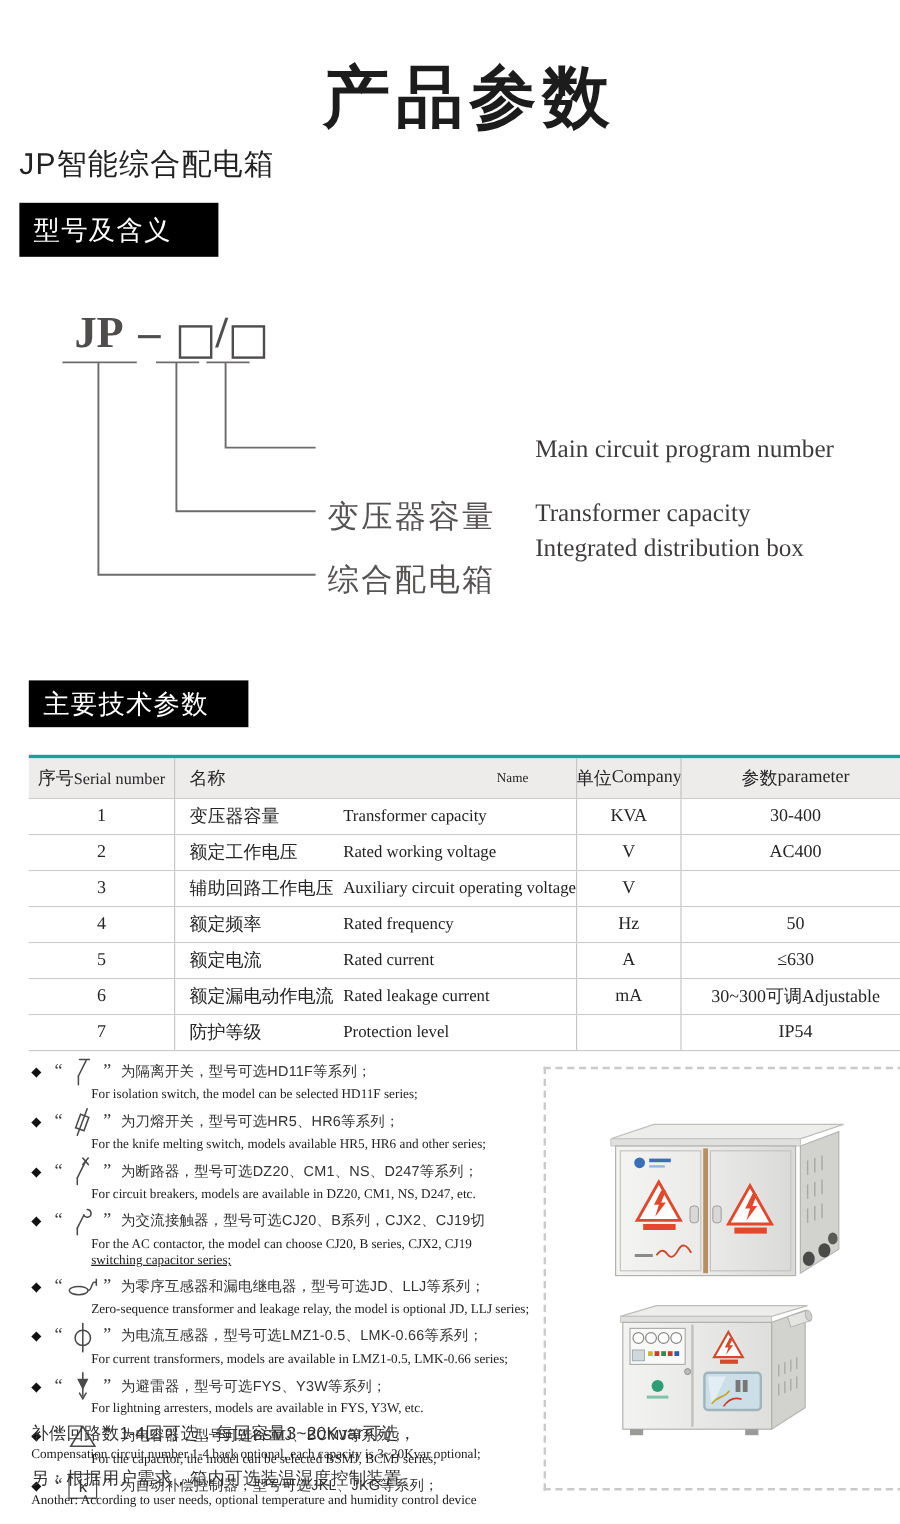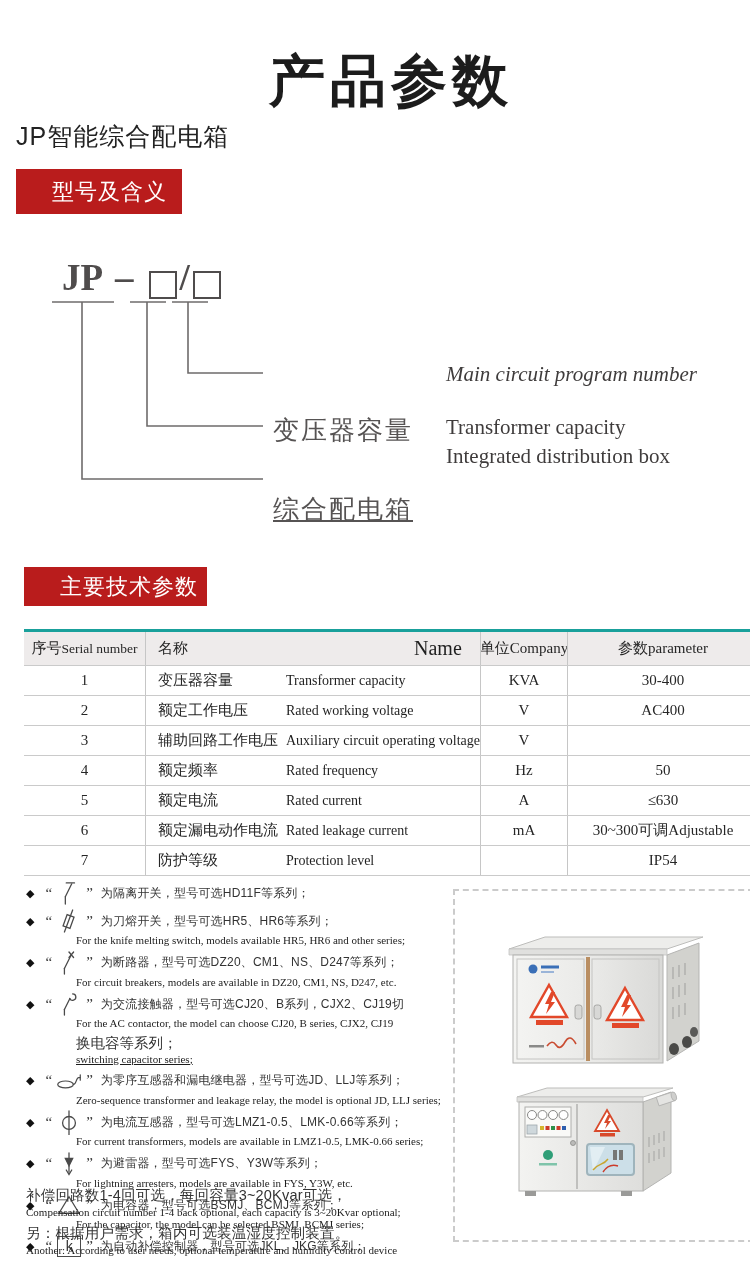--- a/index.html
+++ b/index.html
@@ -7,22 +7,22 @@
         font-family:"Liberation Sans","DejaVu Sans",sans-serif;color:#2f2f2f;margin-left:16px;}
   .serif{font-family:"Liberation Serif","DejaVu Serif",serif;}
 
   
   .title{position:absolute;left:0;top:44px;width:100%;text-align:center;
          font-size:56px;font-weight:900;letter-spacing:5px;color:#1c1c1c;}
   .subtitle{position:absolute;left:0;top:120px;width:100%;text-align:left;
             font-size:25px;letter-spacing:1px;color:#222;}
 
   
-  .badge{position:absolute;background:#b91c1c;color:#fff;font-size:22px;
-         display:flex;align-items:center;box-sizing:border-box;padding-left:36px;letter-spacing:1px;}
+  .badge{position:absolute;background:#000000;color:#fff;font-size:22px;
+         display:flex;align-items:center;box-sizing:border-box;padding-left:12px;letter-spacing:1px;}
   .badge1{left:0;top:169px;width:166px;height:45px;}
   .badge2{left:8px;top:567px;width:183px;height:39px;}
 
   
   .jp-code{position:absolute;left:46px;top:256px;display:flex;align-items:flex-end;
            font-family:"Liberation Serif","DejaVu Serif",serif;font-weight:bold;
            font-size:37px;color:#4f4c4c;}
   .jp-code .gap{width:12px;}
   .jp-box{display:inline-block;width:24px;height:24px;border:2.5px solid #4f4c4c;margin:0 3px;}
   .diag-lines{position:absolute;left:0;top:250px;}
@@ -94,37 +94,37 @@
     <g stroke="#6e6b6b" stroke-width="1.6" fill="none">
       <path d="M36,52 H98"></path>
       <path d="M114,52 H150"></path>
       <path d="M156,52 H192"></path>
       <path d="M66,52 V229 H247"></path>
       <path d="M131,52 V176 H247"></path>
       <path d="M172,52 V123 H247"></path>
     </g>
   </svg>
 
-  <div class="diag-label-en" style="top:362px;font-style:italic;">Main circuit program number</div>
+  <div class="diag-label-en" style="top:362px;">Main circuit program number</div>
   <div class="diag-label-zh" style="top:413px;">变压器容量</div>
   <div class="diag-label-en" style="top:415px;">Transformer capacity</div>
-  <div class="diag-label-zh" style="top:492px;text-decoration:underline;">综合配电箱</div>
+  <div class="diag-label-zh" style="top:466px;">综合配电箱</div>
   <div class="diag-label-en" style="top:444px;">Integrated distribution box</div>
 
   <div class="badge badge2">主要技术参数</div>
 
   <div class="spec-table">
     <div class="tr thead">
       <div class="td bdr">
         <span>序号</span>
           <span class="serif th-sub">Serial number</span>
       </div>
       <div class="td c2 bdr">
         <span class="zh">名称</span>
-        <span class="en serif" style="margin-left:128px;font-size:20px;">Name</span>
+        <span class="en serif" style="margin-left:128px;font-size:11px;">Name</span>
       </div>
       <div class="td bdr">
         <span>单位</span>
           <span class="serif">Company</span>
       </div>
       <div class="td">
         <span>参数</span>
           <span class="serif">parameter</span>
       </div>
     </div>
@@ -209,20 +209,21 @@
           <span class="sym">
     <svg width="22" height="26" viewBox="0 0 24 28">
               <path d="M9,3 h9"></path>
               <path d="M15,4 L8,18"></path>
               <path d="M8,18 V26"></path>
             </svg>
   </span>
           <span class="q serif">”</span>
           <span class="note-zh">为隔离开关，型号可选HD11F等系列；</span>
         </div>
+        <div class="note-en serif">For isolation switch, the model can be selected HD11F series;</div>
 
       </div>
 
       <div class="note">
         <div class="note-head">
           <span class="diamond">◆</span>
           <span class="q serif">“</span>
           <span class="sym">
     <svg width="22" height="26" viewBox="0 0 24 28">
               <path d="M16,2 L7,26"></path>
@@ -263,21 +264,20 @@
     <svg width="22" height="26" viewBox="0 0 24 28">
               <path d="M16,3 a3.5,3.5 0 1 1 -3.2,5"></path>
               <path d="M13,8 L7,20"></path>
               <path d="M7,20 V26"></path>
             </svg>
   </span>
           <span class="q serif">”</span>
           <span class="note-zh">为交流接触器，型号可选CJ20、B系列，CJX2、CJ19切</span>
         </div>
         <div class="note-en serif">For the AC contactor, the model can choose CJ20, B series, CJX2, CJ19</div>
-        <div class="note-zh2">换电容等系列；</div>
         <div class="note-en2 serif">switching capacitor series;</div>
       </div>
 
       <div class="note">
         <div class="note-head">
           <span class="diamond">◆</span>
           <span class="q serif">“</span>
           <span class="sym">
     <svg width="28" height="24" viewBox="0 0 30 26">
               <ellipse cx="11" cy="17" rx="9" ry="4"></ellipse>

